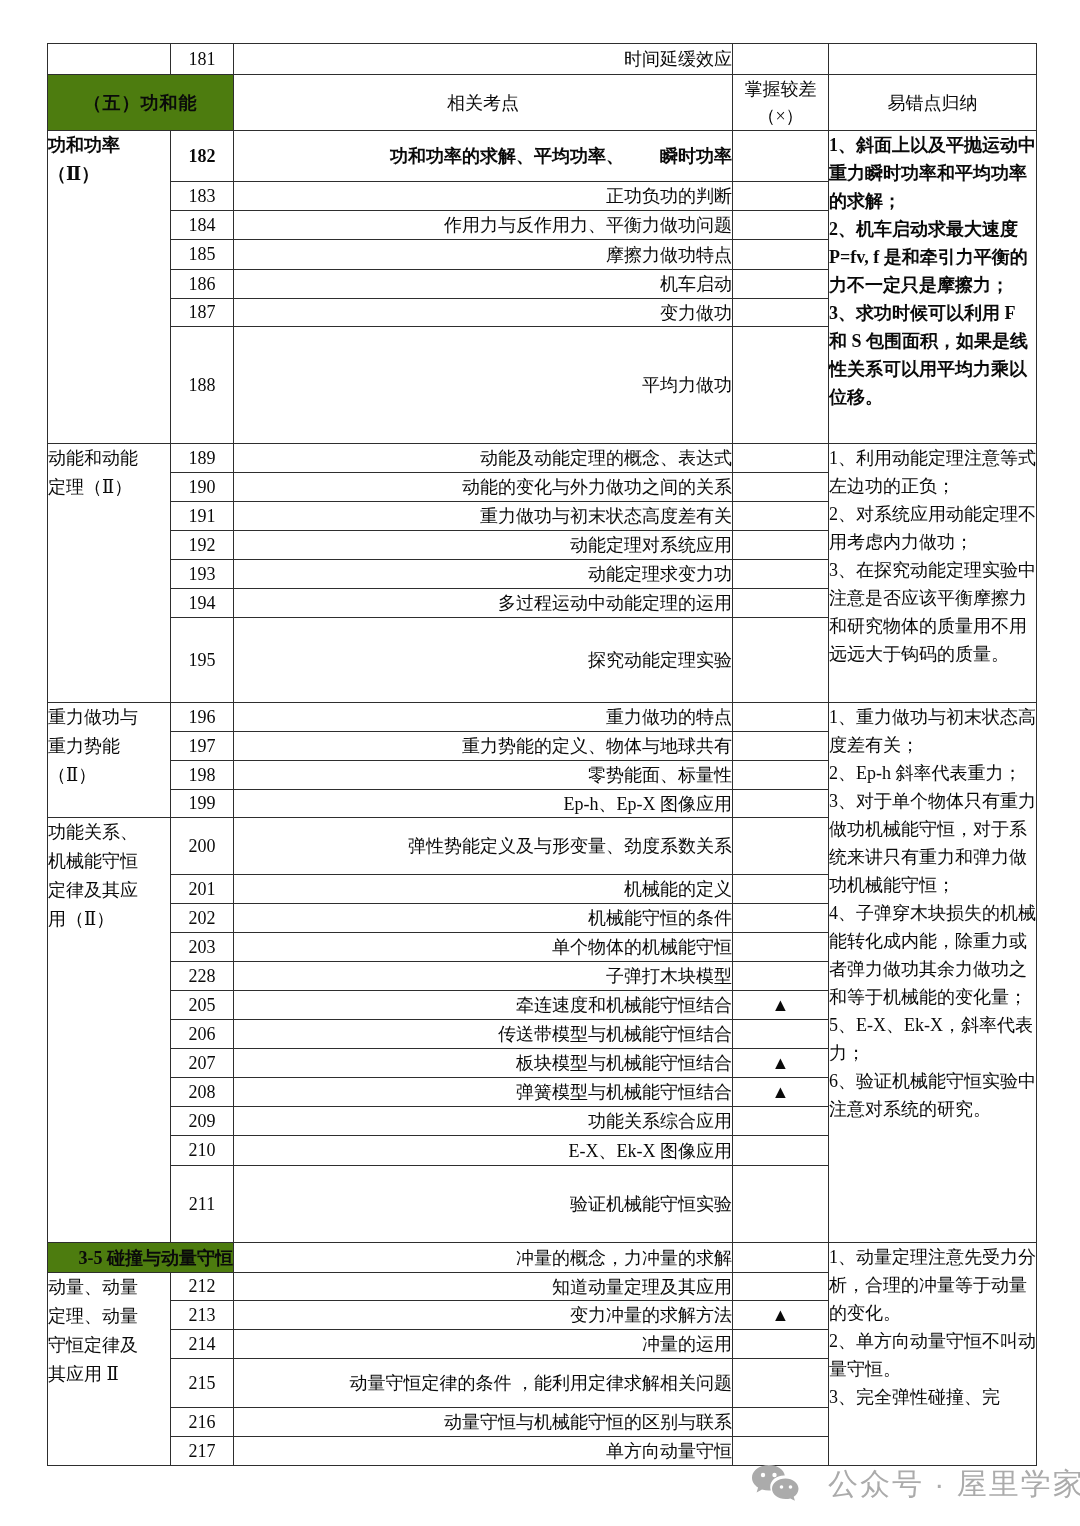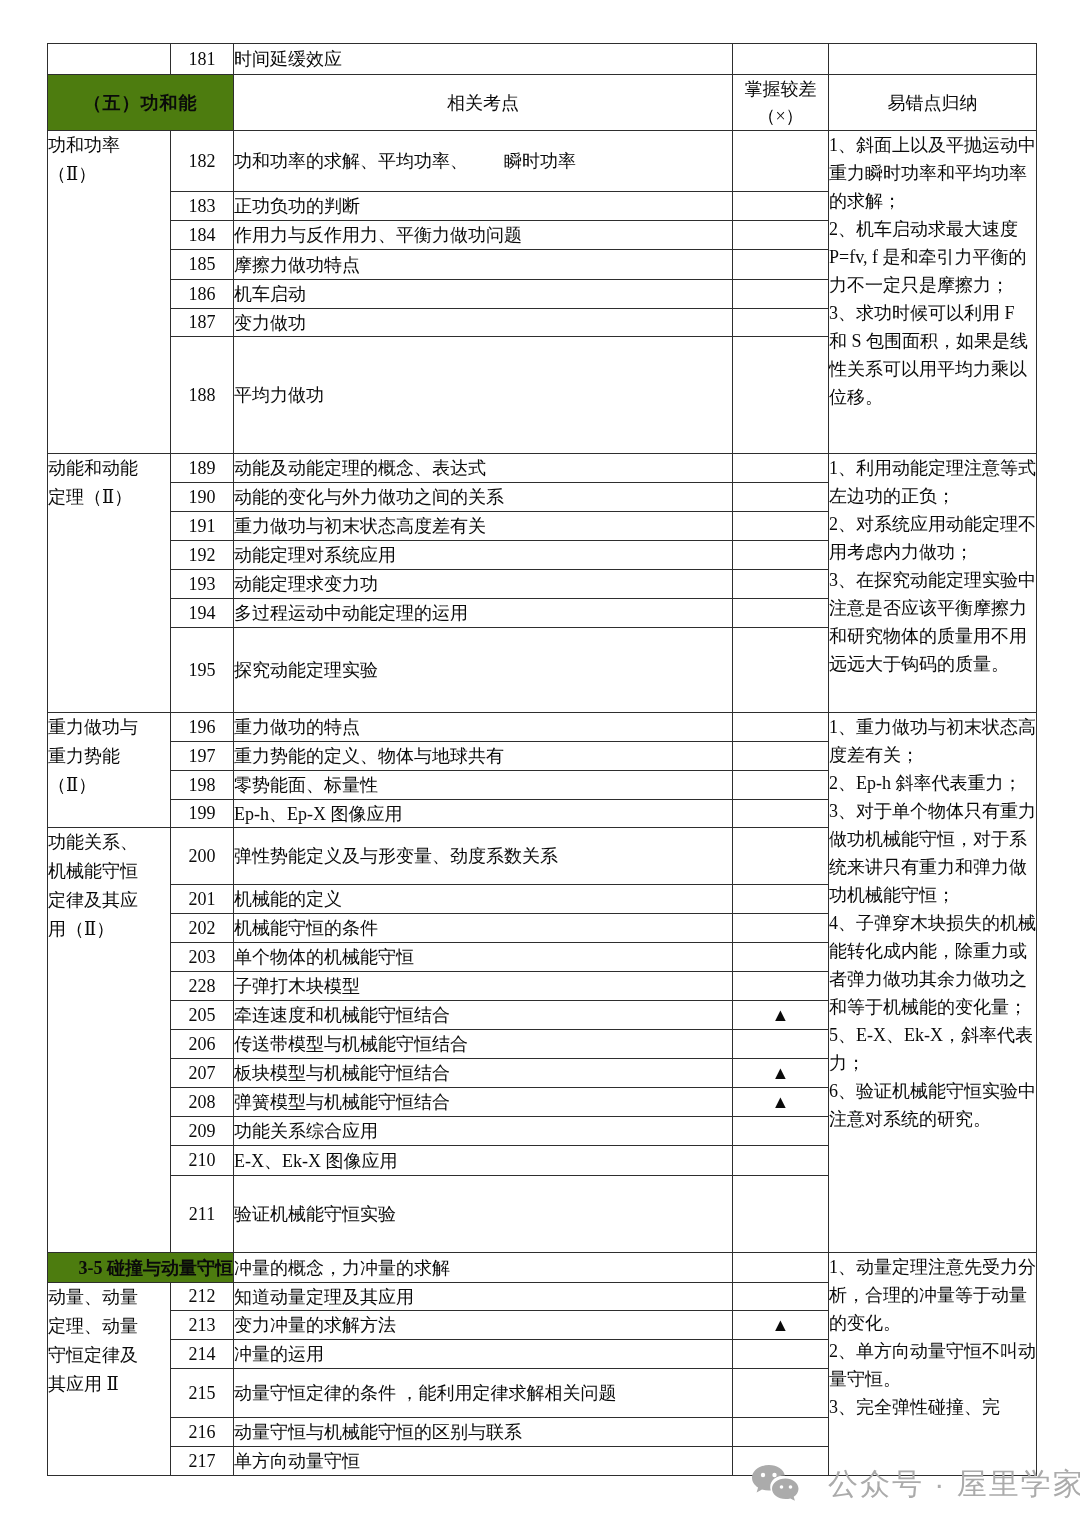--- a/index.html
+++ b/index.html
@@ -13,30 +13,30 @@
   table.kp{
     position:absolute;left:47px;top:43px;width:989px;
     border-collapse:collapse;table-layout:fixed;
   }
   table.kp td{
     border:1px solid #2e2e2e;padding:0;overflow:hidden;
     font-size:18px;color:#0a0a0a;
   }
   tr{height:29px;}
   tr.h28{height:28px;margin-left:32px;} tr.h30{height:30px;} tr.h31{height:31px;}
-  tr.h49{height:49px;} tr.h51{height:61px;} tr.h56{height:56px;}
+  tr.h49{height:49px;} tr.h51{height:51px;font-weight:bold;} tr.h56{height:56px;}
   tr.h57{height:57px;} tr.h77{height:77px;} tr.h85{height:85px;}
   tr.h117{height:117px;}
 
   td.cat{
     vertical-align:top;text-align:left;padding:3px 4px 0 9px;
     line-height:29px;white-space:pre-line;font-size:18px;
   }
   td.num{text-align:center;vertical-align:middle;font-size:19px;}
-  td.topic{text-align:left;vertical-align:middle;padding:2px 6px 2px 11px;font-size:18px;}
+  td.topic{text-align:right;vertical-align:middle;padding:2px 6px 2px 11px;font-size:18px;}
   td.mark{text-align:center;vertical-align:middle;font-size:18px;color:#000;}
   td.note{
     vertical-align:top;text-align:left;padding:4px 5px 0 8px;
     font-size:17px;line-height:28px;
   }
   .note-item{margin:0;}
 
   td.yellow{background:#4d7c0f;}
   td.section-title{
     text-align:center;vertical-align:middle;

